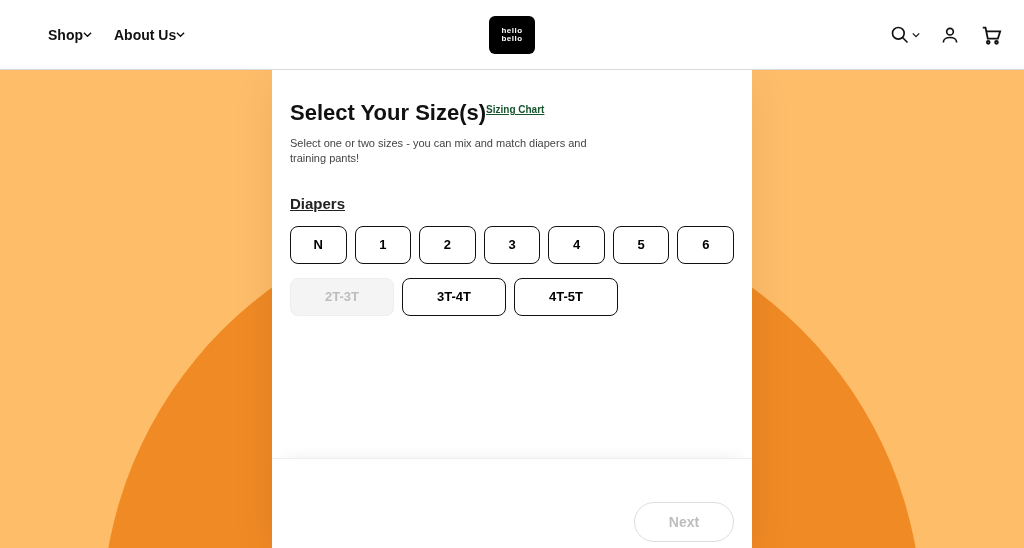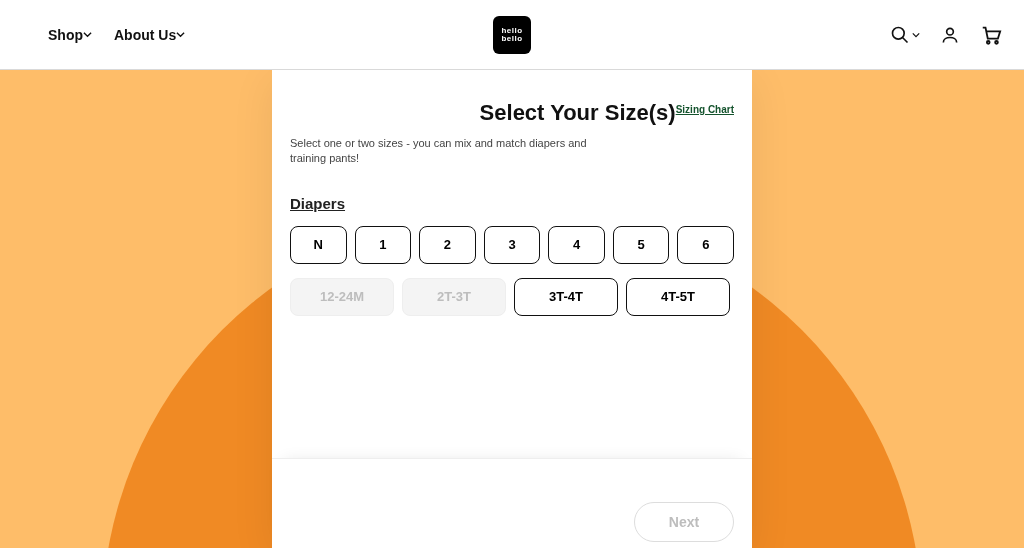--- a/index.html
+++ b/index.html
@@ -26,21 +26,21 @@
     font-weight: 700;
     cursor: pointer;
   }
   .nav { display: flex; gap: 22px; margin-left: 26px; }
   .nav-item { display: flex; align-items: center; font-size: 14px; font-weight: 700; cursor: pointer; color: #111; }
   .chev { display: inline-block; }
   .chev svg { display: block; }
 
   .logo {
     position: absolute; left: 50%; top: 50%; transform: translate(-50%, -50%);
-    width: 38px; height: 38px; background: #000; border-radius: 6px;
+    width: 46px; height: 38px; background: #000; border-radius: 6px;
     display: flex; flex-direction: column; justify-content: center; align-items: center;
     color: #fff; font-size: 8px; font-weight: 800; line-height: 1; letter-spacing: 0.5px;
   }
 
   .header-right { margin-left: auto; display: flex; align-items: center; gap: 20px; }
   .icon-btn { cursor: pointer; display: flex; align-items: center; }
   .icon-btn svg { display: block; }
 
   
   .stage {
@@ -60,21 +60,21 @@
   .card {
     position: absolute;
     left: 272px; top: 0;
     width: 480px; height: 478px;
     background: #fff;
     box-shadow: 0 10px 40px rgba(0,0,0,0.08);
     display: flex; flex-direction: column;
   }
   .card-body { padding: 30px 18px 10px 18px; flex: 1; }
 
-  .title-row { display: flex; justify-content: flex-end; align-items: flex-start; margin-left: 13px; }
+  .title-row { display: flex; justify-content: flex-start; align-items: flex-start; }
   .title { font-size: 22px; font-weight: 800; color: #111; }
   .sizing-link { font-size: 10px; font-weight: 700; color: #14532d; text-decoration: underline; cursor: pointer; margin-top: 4px; }
   .subtitle { font-size: 11px; color: #444; margin-top: 10px; max-width: 300px; line-height: 1.4; }
 
   .section-label { font-size: 15px; font-weight: 800; color: #222; margin-top: 28px; text-decoration: underline; }
 
   .size-row { display: flex; gap: 8px; margin-top: 14px; }
   .size-chip {
     flex: 1; height: 38px; min-width: 0;
     border: 1px solid #111; border-radius: 8px;
@@ -180,21 +180,20 @@
         <div class="size-chip">N</div>
         <div class="size-chip">1</div>
         <div class="size-chip">2</div>
         <div class="size-chip">3</div>
         <div class="size-chip">4</div>
         <div class="size-chip">5</div>
         <div class="size-chip">6</div>
       </div>
 
       <div class="size-row tp-row">
-        <div class="size-chip disabled">12-24M</div>
         <div class="size-chip disabled">2T-3T</div>
         <div class="size-chip">3T-4T</div>
         <div class="size-chip">4T-5T</div>
       </div>
     </div>
 
     <div class="card-footer">
       <div class="next-btn">Next</div>
     </div>
   </div>

